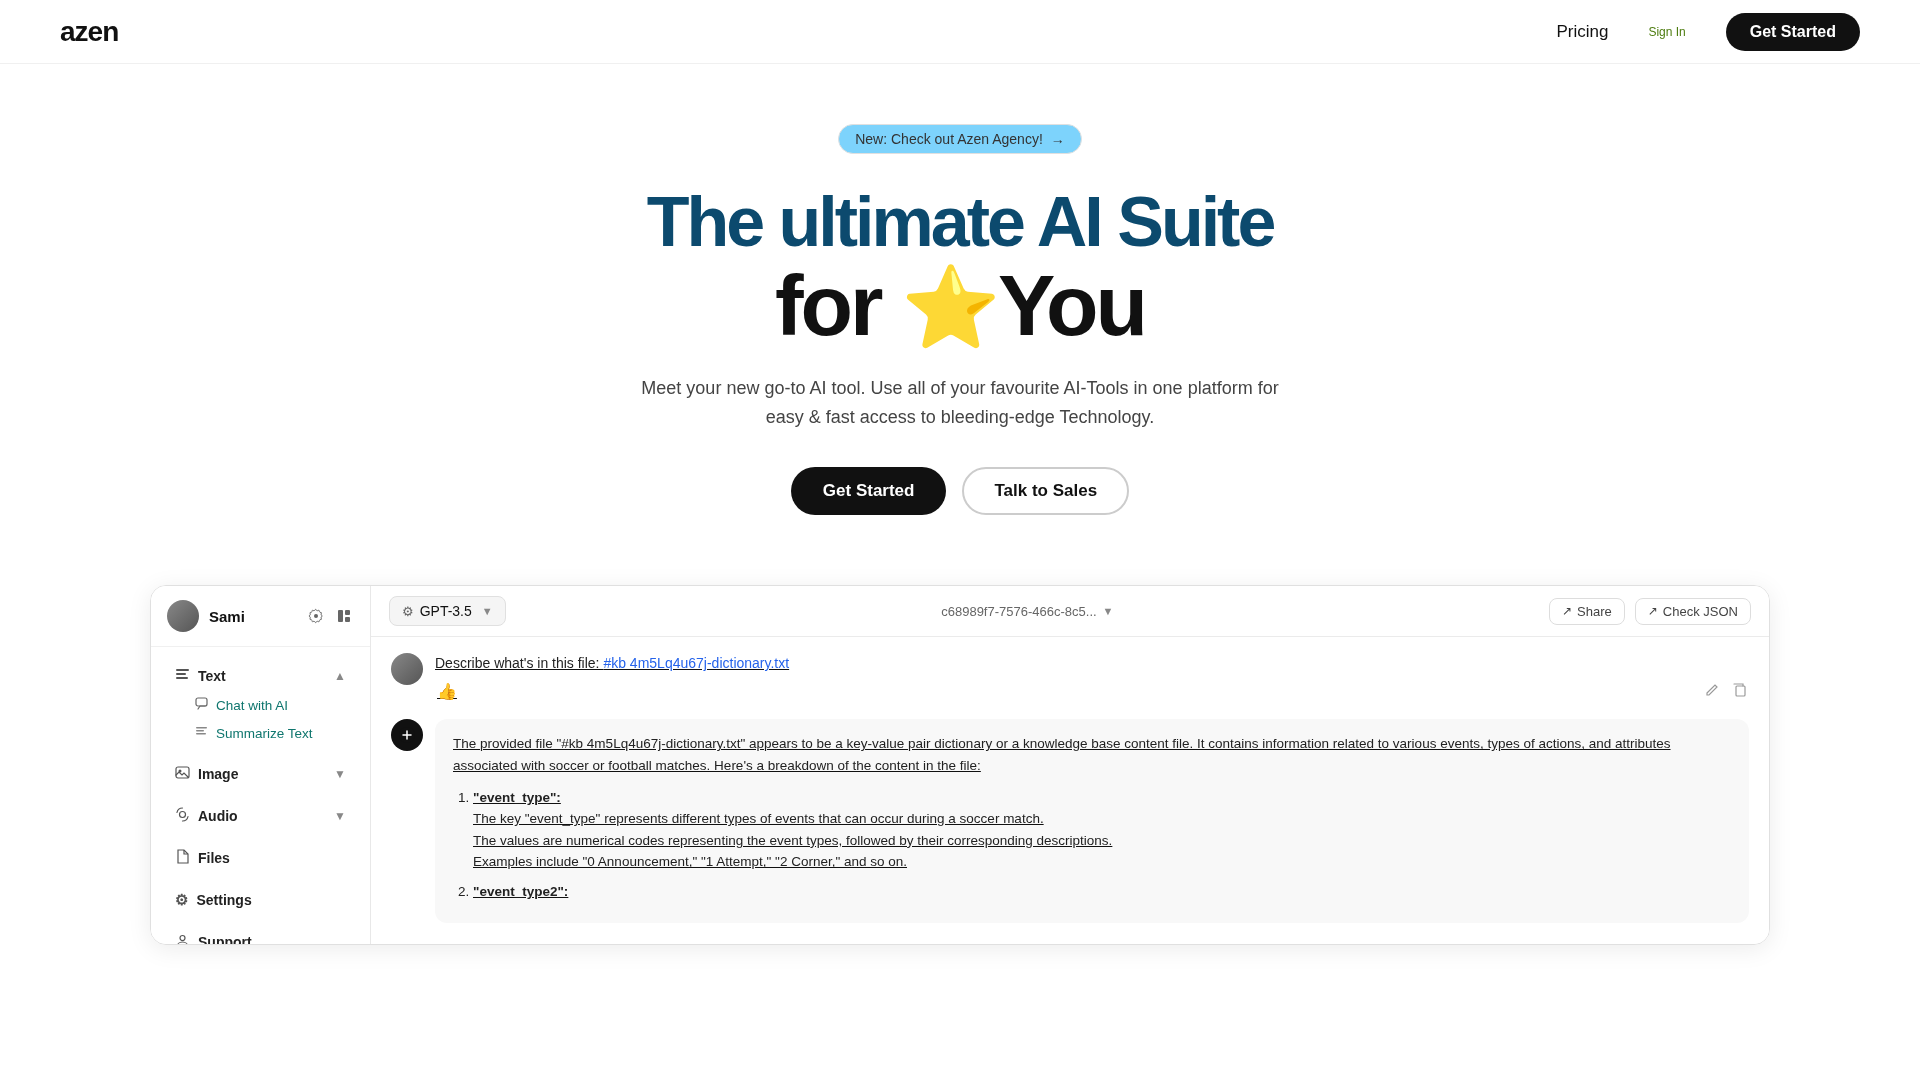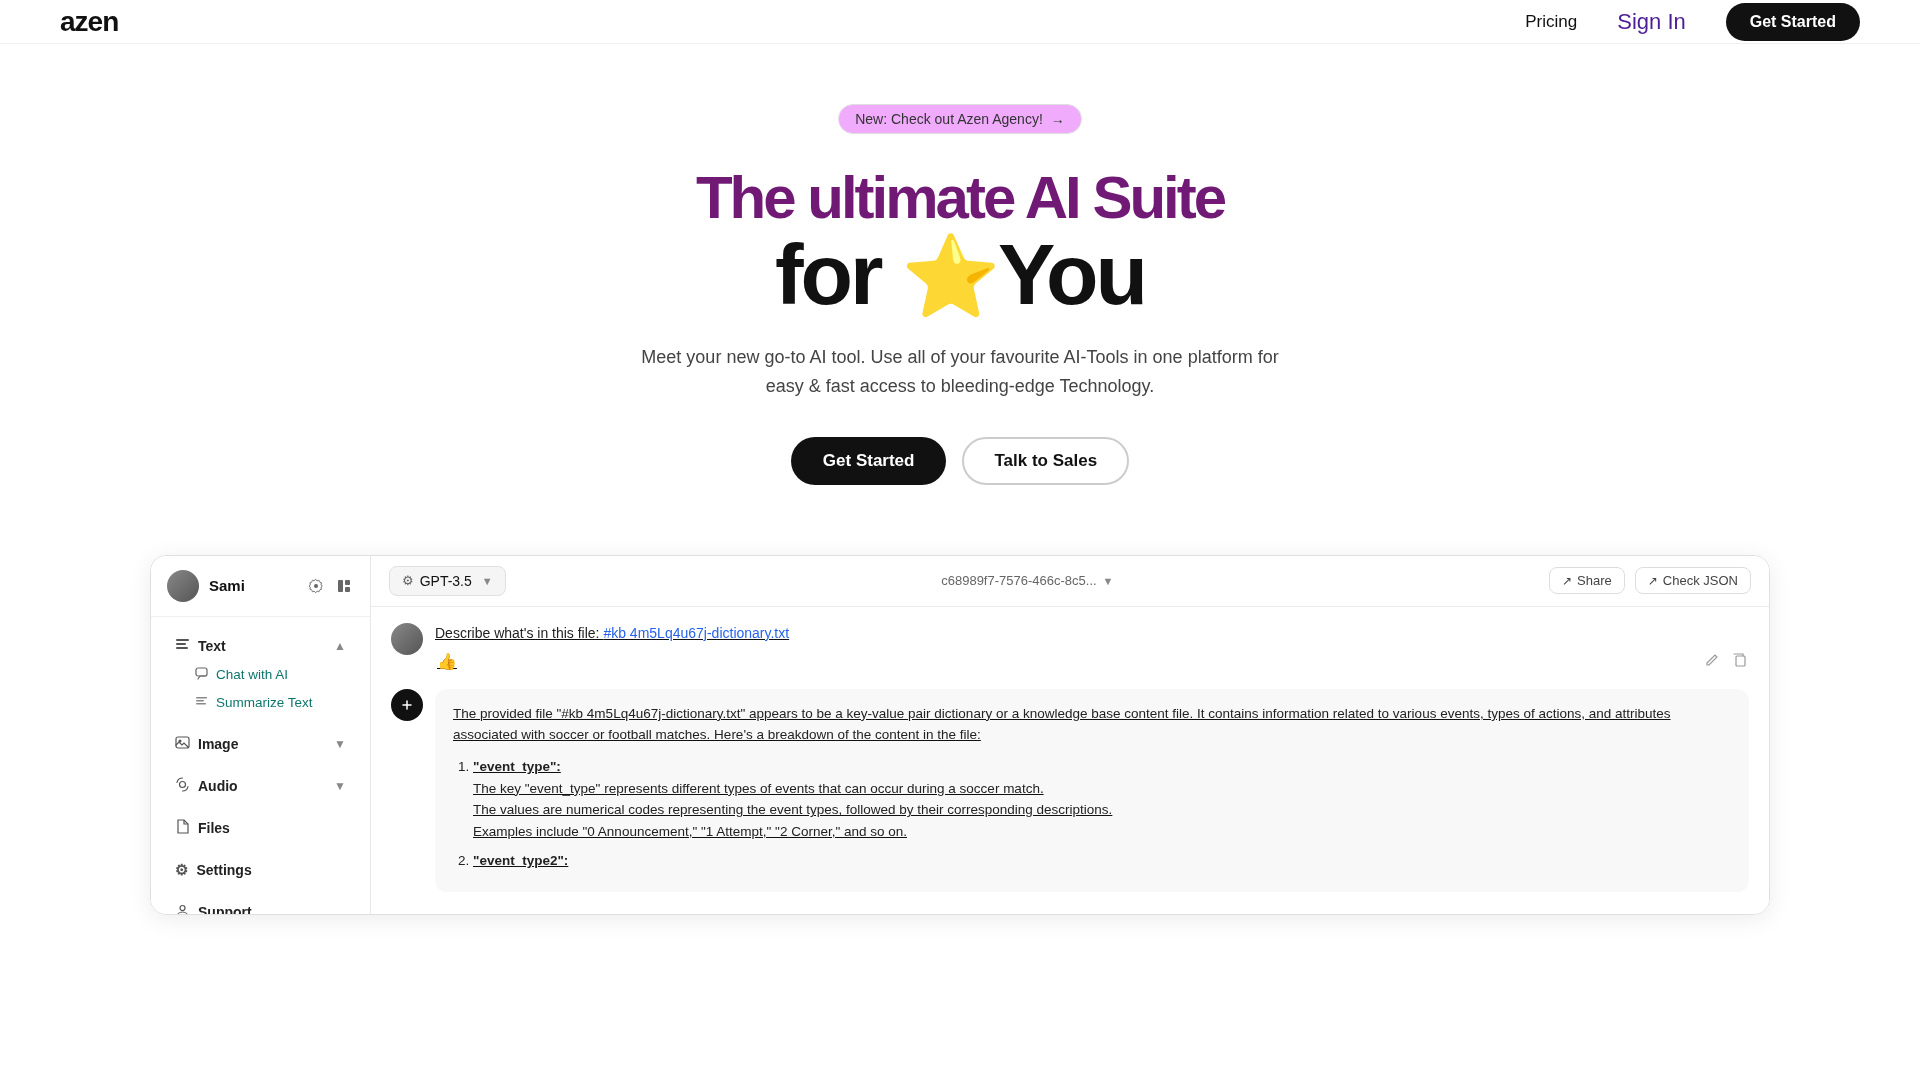--- a/index.html
+++ b/index.html
@@ -1,28 +1,28 @@
 <!DOCTYPE html>
 <html><head>
   <meta charset="utf-8">
   <style>
     * { margin: 0; padding: 0; box-sizing: border-box; }
     body { font-family: -apple-system, BlinkMacSystemFont, 'Segoe UI', sans-serif; background: #fff; color: #111; width: 1920px; min-height: 1080px; overflow-x: hidden; }
 
     
-    nav { display: flex; align-items: center; justify-content: space-between; padding: 0 60px; height: 44px; border-bottom: 1px solid #f0f0f0; }
+    nav { display: flex; align-items: center; justify-content: space-between; padding: 0 60px; height: 64px; border-bottom: 1px solid #f0f0f0; }
     .nav-right { display: flex; align-items: center; gap: 40px; }
     .nav-pricing { font-size: 17px; color: #111; text-decoration: none; }
-    .nav-signin { font-size: 22px; color: #4c1d95; text-decoration: none; }
+    .nav-signin { font-size: 12px; color: #4d7c0f; text-decoration: none; }
     .nav-cta { background: #111; color: #fff; border: none; border-radius: 999px; padding: 10px 24px; font-size: 16px; font-weight: 600; cursor: pointer; }
 
     
     .hero { text-align: center; padding: 60px 20px 40px; }
-    .hero-badge { display: inline-flex; align-items: center; gap: 8px; background: #f0abfc; border: 1px solid #e0e0e0; border-radius: 999px; padding: 6px 16px; font-size: 14px; color: #333; margin-bottom: 32px; cursor: pointer; }
-    .hero-title { font-size: 60px; font-weight: 900; line-height: 1.05; letter-spacing: -3px; color: #701a75; margin-bottom: 0; }
+    .hero-badge { display: inline-flex; align-items: center; gap: 8px; background: #7dd3fc; border: 1px solid #e0e0e0; border-radius: 999px; padding: 6px 16px; font-size: 14px; color: #333; margin-bottom: 32px; cursor: pointer; }
+    .hero-title { font-size: 70px; font-weight: 900; line-height: 1.05; letter-spacing: -3px; color: #0c4a6e; margin-bottom: 0; }
     .hero-title-line2 { font-size: 86px; font-weight: 900; line-height: 1.05; letter-spacing: -3px; color: #111; margin-bottom: 24px; }
     .hero-star { display: inline-block; font-size: 80px; }
     .hero-desc { font-size: 18px; color: #444; max-width: 680px; margin: 0 auto 36px; line-height: 1.6; }
     .hero-buttons { display: flex; gap: 16px; justify-content: center; }
     .btn-primary { background: #111; color: #fff; border: none; border-radius: 999px; padding: 14px 32px; font-size: 17px; font-weight: 600; cursor: pointer; }
     .btn-secondary { background: #fff; color: #111; border: 2px solid #ccc; border-radius: 999px; padding: 12px 30px; font-size: 17px; font-weight: 600; cursor: pointer; }
 
     
     .app-panel { margin: 30px 150px 0; border: 1px solid #e0e0e0; border-radius: 16px; overflow: hidden; display: flex; height: 360px; box-shadow: 0 4px 24px rgba(0,0,0,0.08); }
 

